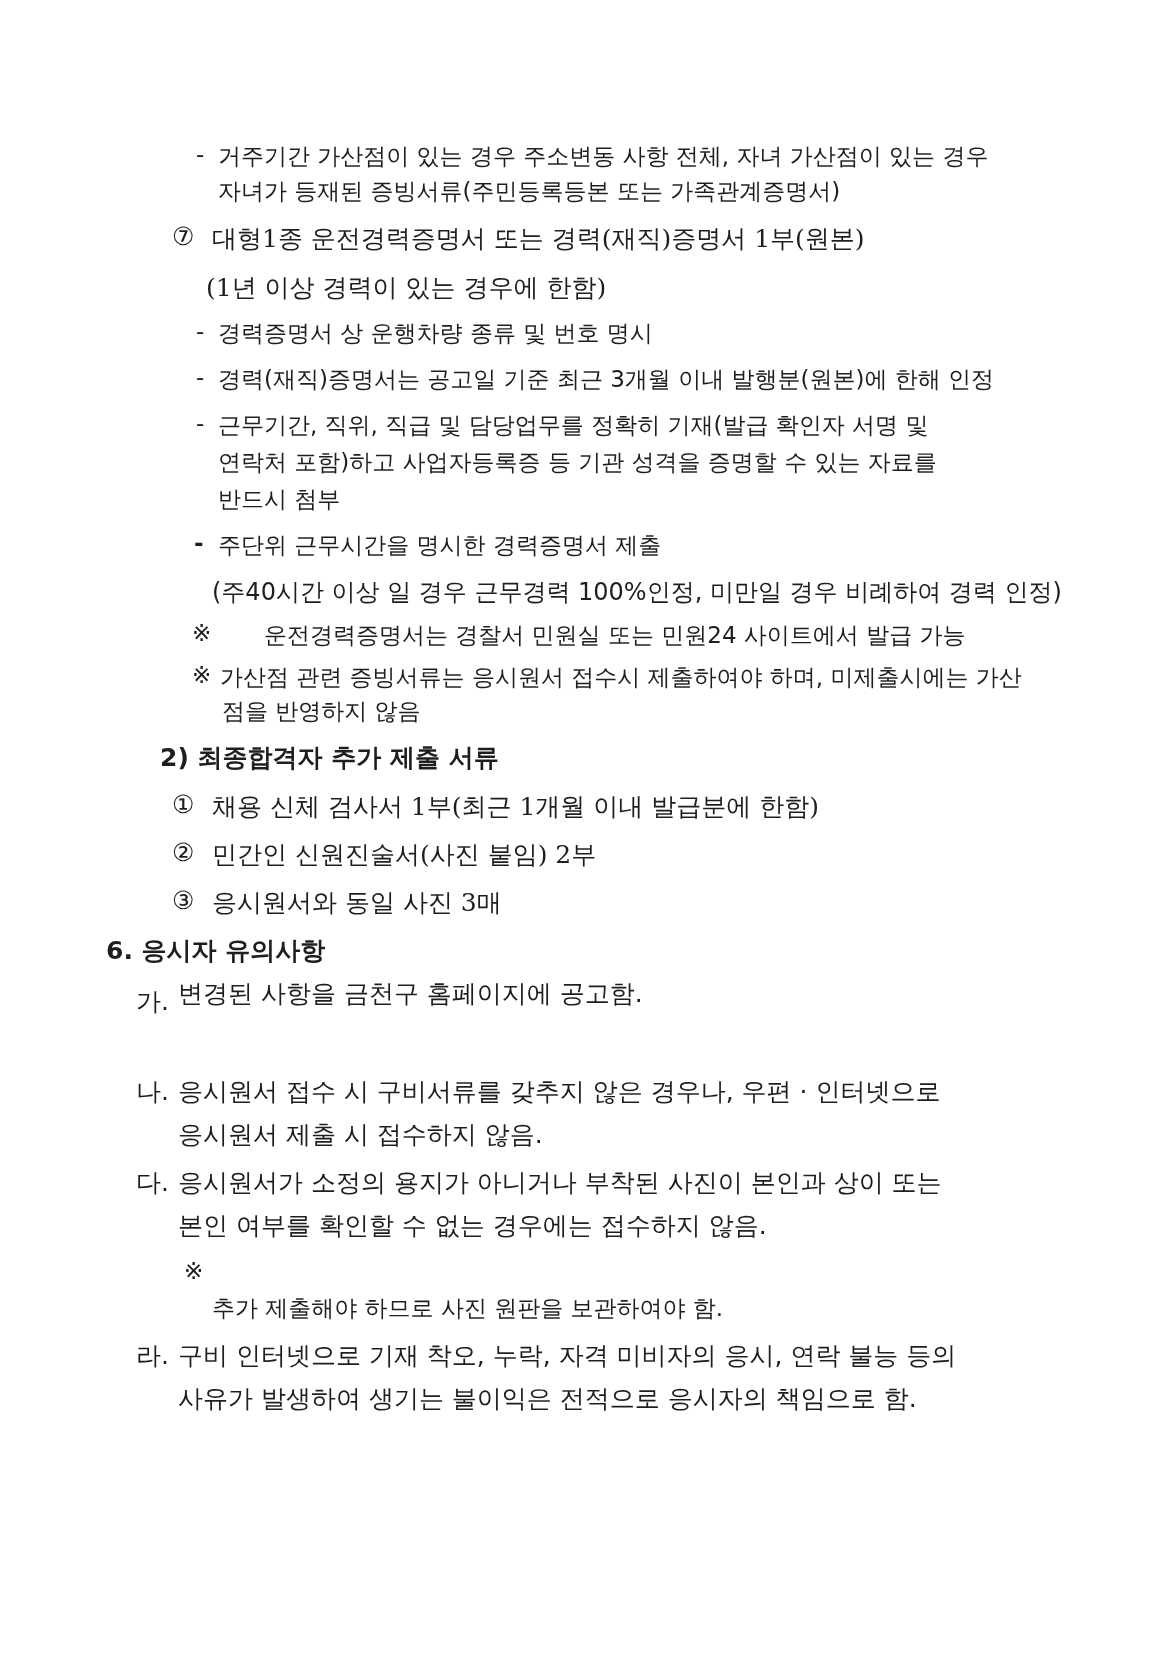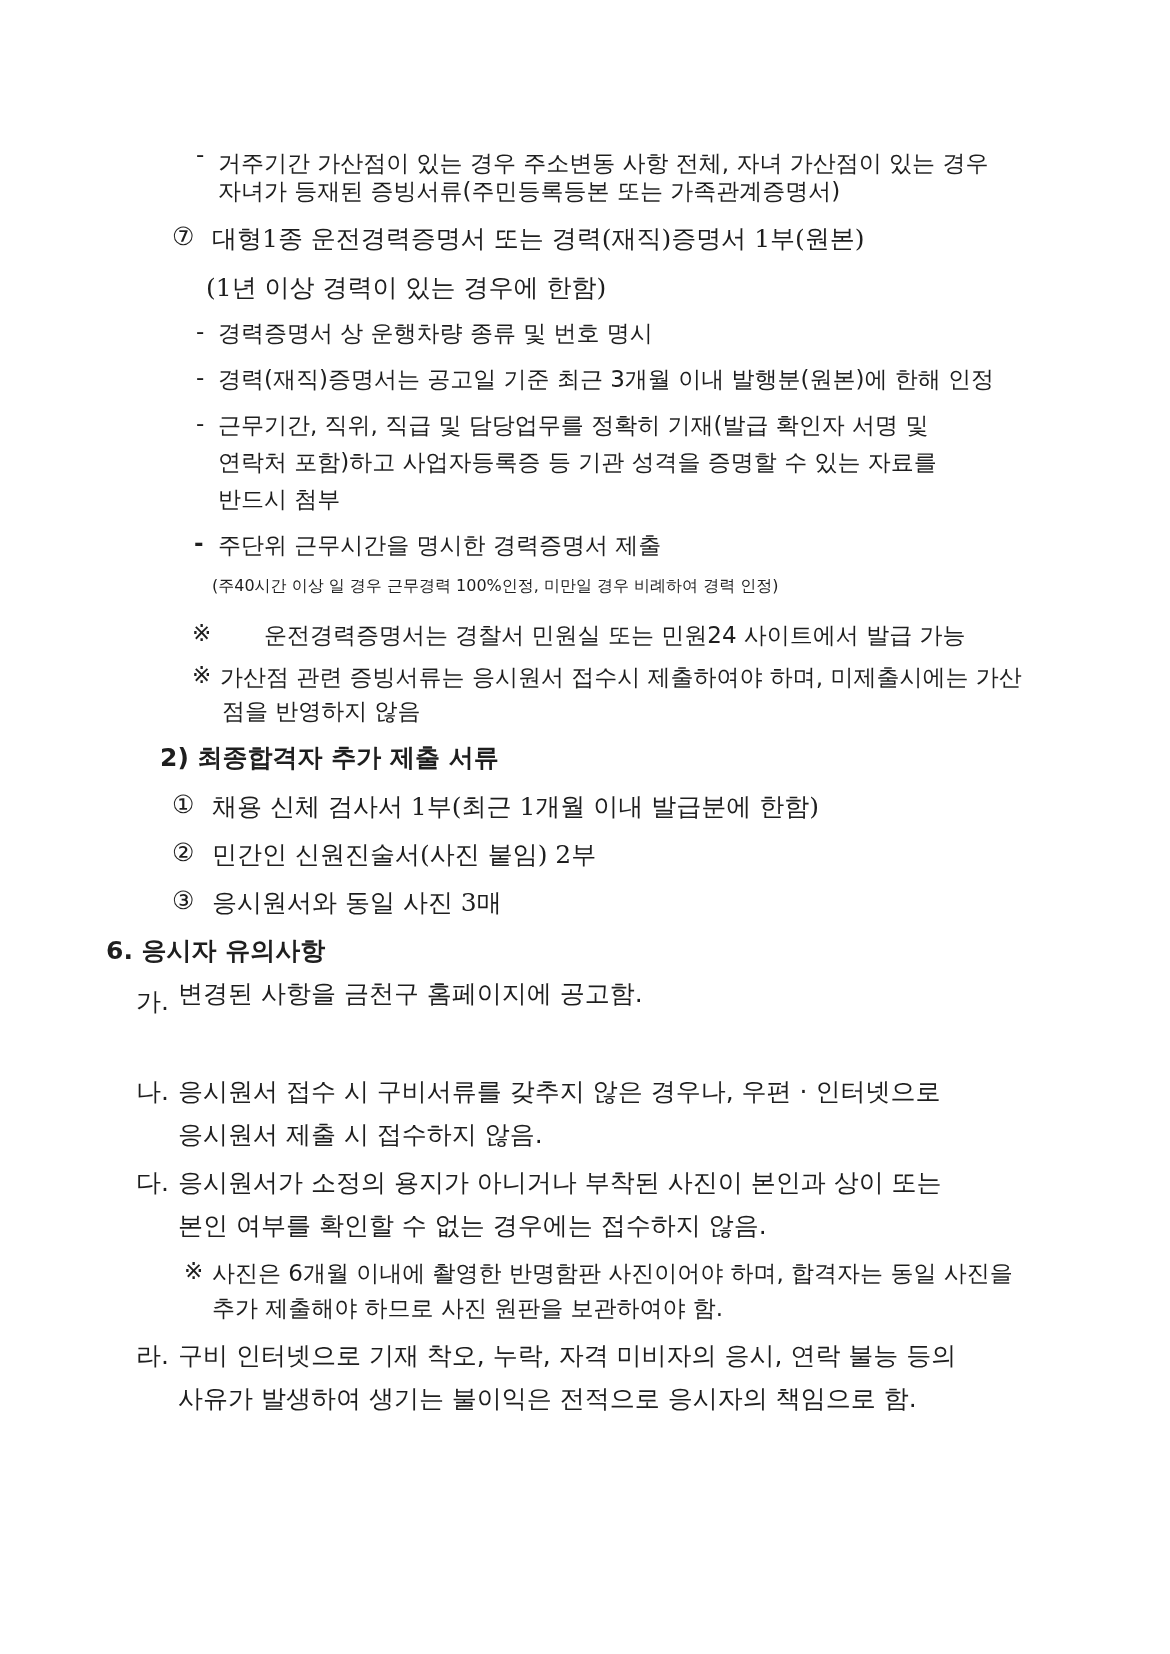--- a/index.html
+++ b/index.html
@@ -5,31 +5,31 @@
   html, body { margin: 0; padding: 0; background: #ffffff; }
   body {
     width: 1170px; height: 1654px; position: relative; overflow: hidden;
     font-family: "DejaVu Sans", "Liberation Sans", sans-serif;
     color: #1e1e1e;
   }
   .page { position: absolute; left: 0; top: 0; width: 1170px; height: 1654px; }
   .line { position: absolute; white-space: nowrap; letter-spacing: 0px; }
   .sz-m { font-size: 23px; }
   .sz-l { font-size: 25px; }
-  .sz-s { font-size: 16px; }
+  .sz-s { font-size: 24px; }
   .bold { font-weight: bold; }
   .serif { font-family: "DejaVu Serif", "Liberation Serif", serif; }
 </style>
 </head>
 <body>
 
 <div class="page">
 
   <div class="line sz-m" style="left:196px; top:141px;">-</div>
-  <div class="line sz-m" style="left:218px; top:148px;text-align:center;">거주기간 가산점이 있는 경우 주소변동 사항 전체, 자녀 가산점이 있는 경우</div>
+  <div class="line sz-m" style="left:218px; top:141px;text-align:center;">거주기간 가산점이 있는 경우 주소변동 사항 전체, 자녀 가산점이 있는 경우</div>
   <div class="line sz-m" style="left:218px; top:176px;">자녀가 등재된 증빙서류(주민등록등본 또는 가족관계증명서)</div>
 
   <div class="line sz-l serif" style="left:172px; top:222px;">⑦</div>
   <div class="line sz-l serif" style="left:212px; top:222px;">대형1종 운전경력증명서 또는 경력(재직)증명서 1부(원본)</div>
   <div class="line sz-l serif" style="left:206px; top:271px;">(1년 이상 경력이 있는 경우에 한함)</div>
 
   <div class="line sz-m" style="left:196px; top:318px;">-</div>
   <div class="line sz-m" style="left:218px; top:318px;">경력증명서 상 운행차량 종류 및 번호 명시</div>
 
   <div class="line sz-m" style="left:196px; top:364px;">-</div>
@@ -69,20 +69,19 @@
 
   <div class="line sz-l" style="left:136px; top:1075px;">나.</div>
   <div class="line sz-l" style="left:178px; top:1075px;">응시원서 접수 시 구비서류를 갖추지 않은 경우나, 우편 · 인터넷으로</div>
   <div class="line sz-l" style="left:178px; top:1118px;">응시원서 제출 시 접수하지 않음.</div>
 
   <div class="line sz-l" style="left:136px; top:1166px;">다.</div>
   <div class="line sz-l" style="left:178px; top:1166px;">응시원서가 소정의 용지가 아니거나 부착된 사진이 본인과 상이 또는</div>
   <div class="line sz-l" style="left:178px; top:1209px;">본인 여부를 확인할 수 없는 경우에는 접수하지 않음.</div>
 
   <div class="line sz-m" style="left:184px; top:1258px;">※</div>
-  <div class="line sz-m" style="left:212px; top:1258px;">사진은 6개월 이내에 촬영한 반명함판 사진이어야 하며, 합격자는 동일 사진을</div>
   <div class="line sz-m" style="left:212px; top:1293px;">추가 제출해야 하므로 사진 원판을 보관하여야 함.</div>
 
   <div class="line sz-l" style="left:136px; top:1339px;">라.</div>
   <div class="line sz-l" style="left:178px; top:1339px;">구비 인터넷으로 기재 착오, 누락, 자격 미비자의 응시, 연락 불능 등의</div>
   <div class="line sz-l" style="left:178px; top:1382px;">사유가 발생하여 생기는 불이익은 전적으로 응시자의 책임으로 함.</div>
 
 </div>
 
 </body></html>

